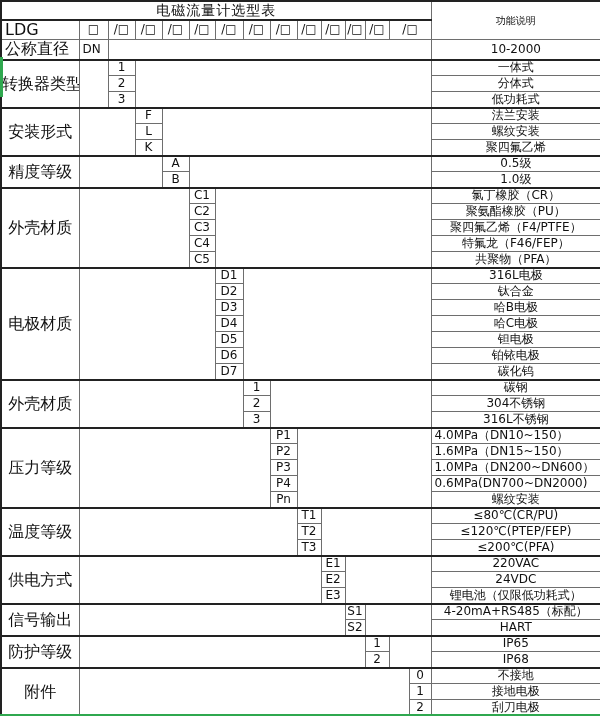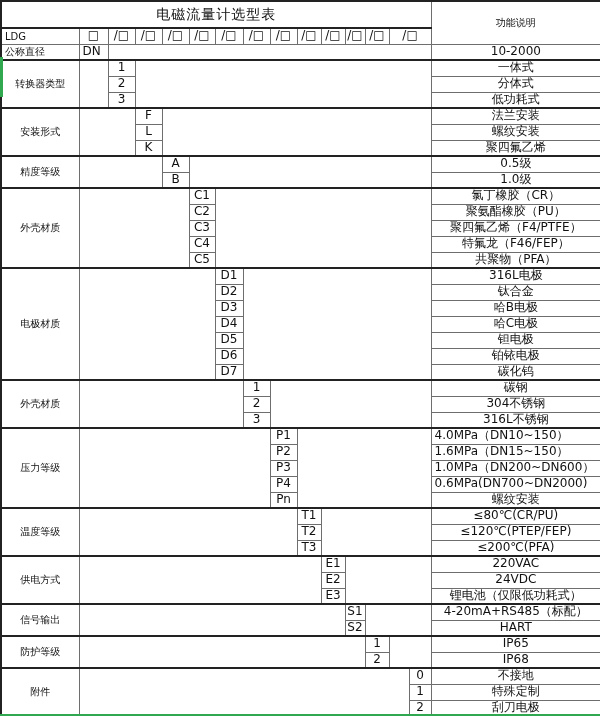--- a/index.html
+++ b/index.html
@@ -10,26 +10,26 @@
     border:2px solid #222222;
   }
   td {
     border:1px solid #6e6e6e;
     font-family:"DejaVu Sans", sans-serif;
     font-size:12px; line-height:1.15; color:#111111;
     padding:0; text-align:center; vertical-align:middle;
     overflow:hidden; white-space:nowrap;
   }
   tr { height:16px; }
-  tr.title-row { height:27px; }
+  tr.title-row { height:19px; }
   tr.sec td, tr.under-title td { border-top:2px solid #222222; }
   td.title { font-size:14px; letter-spacing:1px; }
   td.fnhead { font-size:10px; }
   td.left { text-align:left; padding-left:3px; }
-  td.lbl { font-size:10px; }
+  td.lbl { font-size:16px; }
   .artifact { position:absolute; background:#2fa84f; }
   #artifact-left { left:0; top:57px; width:3px; height:40px; }
   #artifact-bottom { left:0; bottom:0; width:100%; height:2px; }
 </style>
 </head>
 <body>
 
 <div id="page">
 <table id="sel">
 <colgroup>
@@ -278,21 +278,21 @@
 </tr>
 
 <tr class="sec">
   <td class="lbl" rowspan="3">附件</td>
   <td colspan="13" rowspan="3"></td>
   <td>0</td>
   <td>不接地</td>
 </tr>
 <tr>
   <td>1</td>
-  <td>特殊定制</td>
+  <td>接地电极</td>
 </tr>
 <tr>
   <td>2</td>
   <td>刮刀电极</td>
 </tr>
 
 </tbody>
     </table>
 
 <div id="artifact-left" class="artifact"></div>

